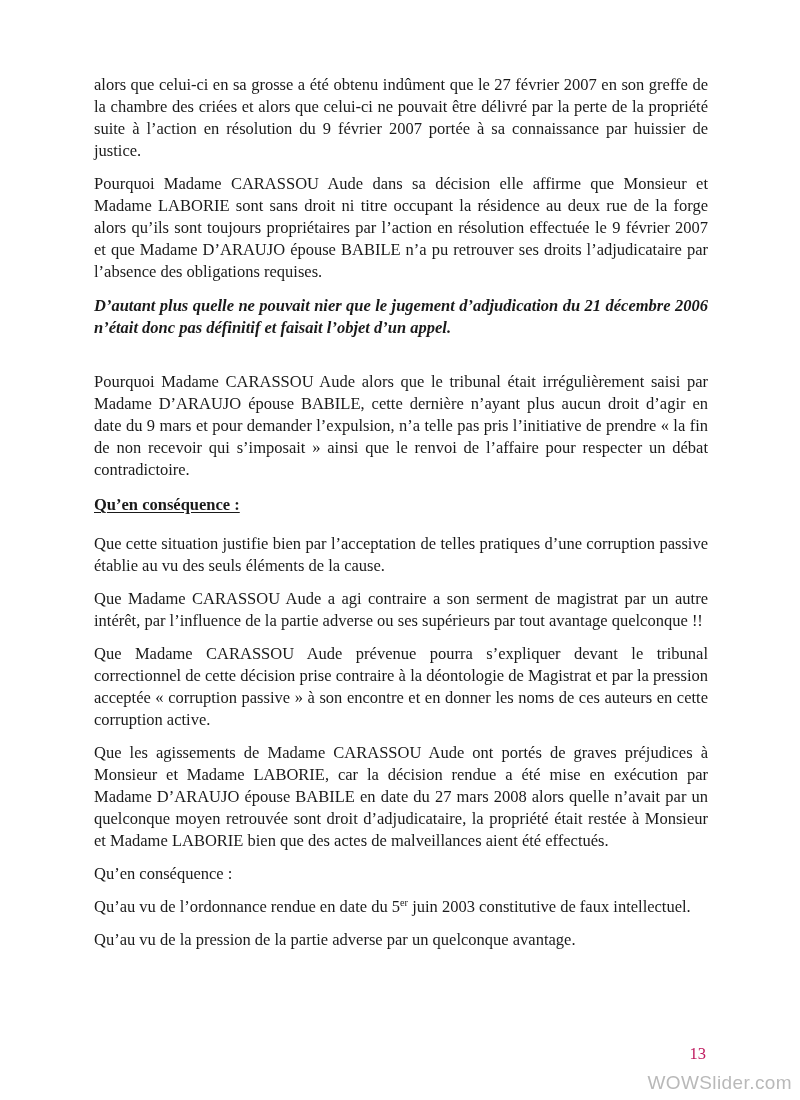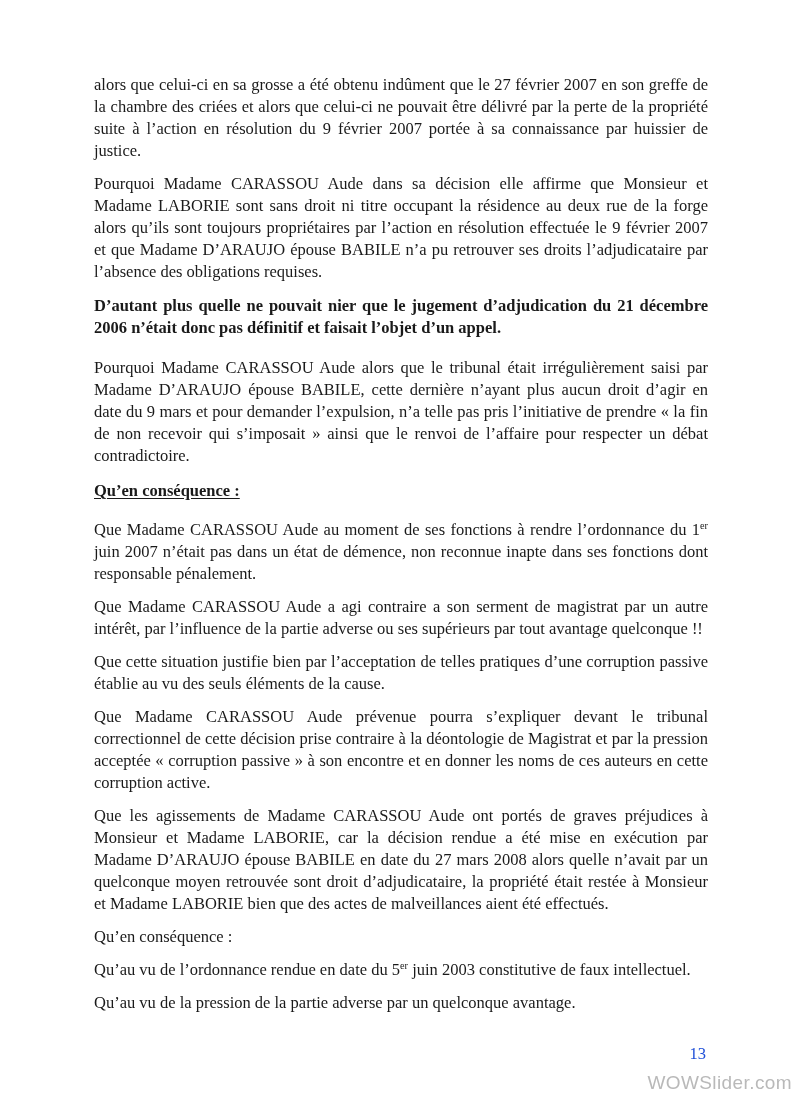--- a/index.html
+++ b/index.html
@@ -30,22 +30,23 @@
     text-align: justify;
     text-justify: inter-word;
     hyphens: none;
     color: #1a1a1a;
   }
   p.para:last-child {
     margin-bottom: 16px;
   }
   p.emphasis {
     font-weight: bold;
+    font-style: italic;
     margin-top: 12px;
-    margin-bottom: 18px;
+    margin-bottom: 32px;
   }
   p.flush {
     text-align: left;
   }
   .heading-underline {
     font-weight: bold;
     text-decoration: underline;
     text-underline-offset: 2px;
   }
   p.heading-para {
@@ -59,21 +60,21 @@
     line-height: 0;
   }
   .page-number {
     position: absolute;
     left: 0;
     top: 1044px;
     width: 706px;
     text-align: right;
     font-family: "Liberation Serif", "DejaVu Serif", serif;
     font-size: 16.5px;
-    color: #1d4ed8;
+    color: #be185d;
   }
   .watermark {
     position: absolute;
     right: 8px;
     bottom: 6px;
     font-family: "Liberation Sans", "DejaVu Sans", sans-serif;
     font-size: 19px;
     letter-spacing: 0.4px;
     color: #b9b9b9;
     user-select: none;
@@ -92,25 +93,24 @@
 
 
     <p class="para emphasis">D’autant plus quelle ne pouvait nier que le jugement d’adjudication du 21 décembre 2006 n’était donc pas définitif et faisait l’objet d’un appel.</p>
 
     <p class="para">Pourquoi Madame CARASSOU Aude alors que le tribunal était irrégulièrement saisi par Madame D’ARAUJO épouse BABILE, cette dernière n’ayant plus aucun droit d’agir en date du 9 mars et pour demander l’expulsion, n’a telle pas pris l’initiative de prendre « la fin de non recevoir qui s’imposait » ainsi que le renvoi de l’affaire pour respecter un débat contradictoire.</p>
 
     <p class="para heading-para">
       <span class="heading-underline">Qu’en conséquence :</span>
     </p>
 
-    <p class="para"><span>Que Madame CARASSOU Aude au moment de ses fonctions à rendre l’ordonnance du 1</span><sup>er</sup><span> juin 2007 n’était pas dans un état de démence, non reconnue inapte dans ses fonctions dont responsable pénalement.</span></p>
+
+    <p class="para">Que cette situation justifie bien par l’acceptation de telles pratiques d’une corruption passive établie au vu des seuls éléments de la cause.</p>
 
     <p class="para">Que Madame CARASSOU Aude a agi contraire a son serment de magistrat par un autre intérêt, par l’influence de la partie adverse ou ses supérieurs par tout avantage quelconque !!</p>
-
-    <p class="para">Que cette situation justifie bien par l’acceptation de telles pratiques d’une corruption passive établie au vu des seuls éléments de la cause.</p>
 
     <p class="para">Que Madame CARASSOU Aude prévenue pourra s’expliquer devant le tribunal correctionnel de cette décision prise contraire à la déontologie de Magistrat et par la pression acceptée « corruption passive » à son encontre et en donner les noms de ces auteurs en cette corruption active.</p>
 
     <p class="para">Que les agissements de Madame CARASSOU Aude ont portés de graves préjudices à Monsieur et Madame LABORIE, car la décision rendue a été mise en exécution par Madame D’ARAUJO épouse BABILE en date du 27 mars 2008 alors quelle n’avait par un quelconque moyen retrouvée sont droit d’adjudicataire, la propriété était restée à Monsieur et Madame LABORIE bien que des actes de malveillances aient été effectués.</p>
 
     <p class="para flush">Qu’en conséquence :</p>
 
     <p class="para flush"><span>Qu’au vu de l’ordonnance rendue en date du 5</span><sup>er</sup><span> juin 2003 constitutive de faux intellectuel.</span></p>
 
     <p class="para flush">Qu’au vu de la pression de la partie adverse par un quelconque avantage.</p>

